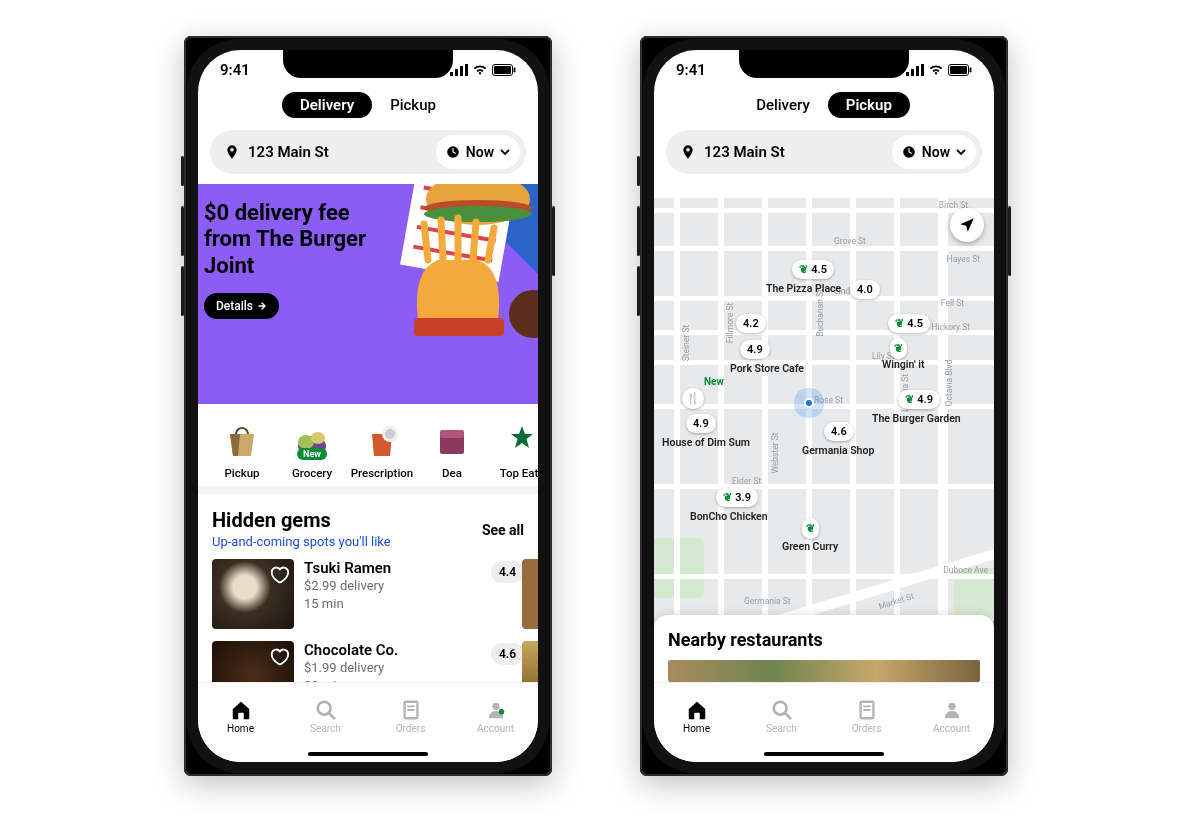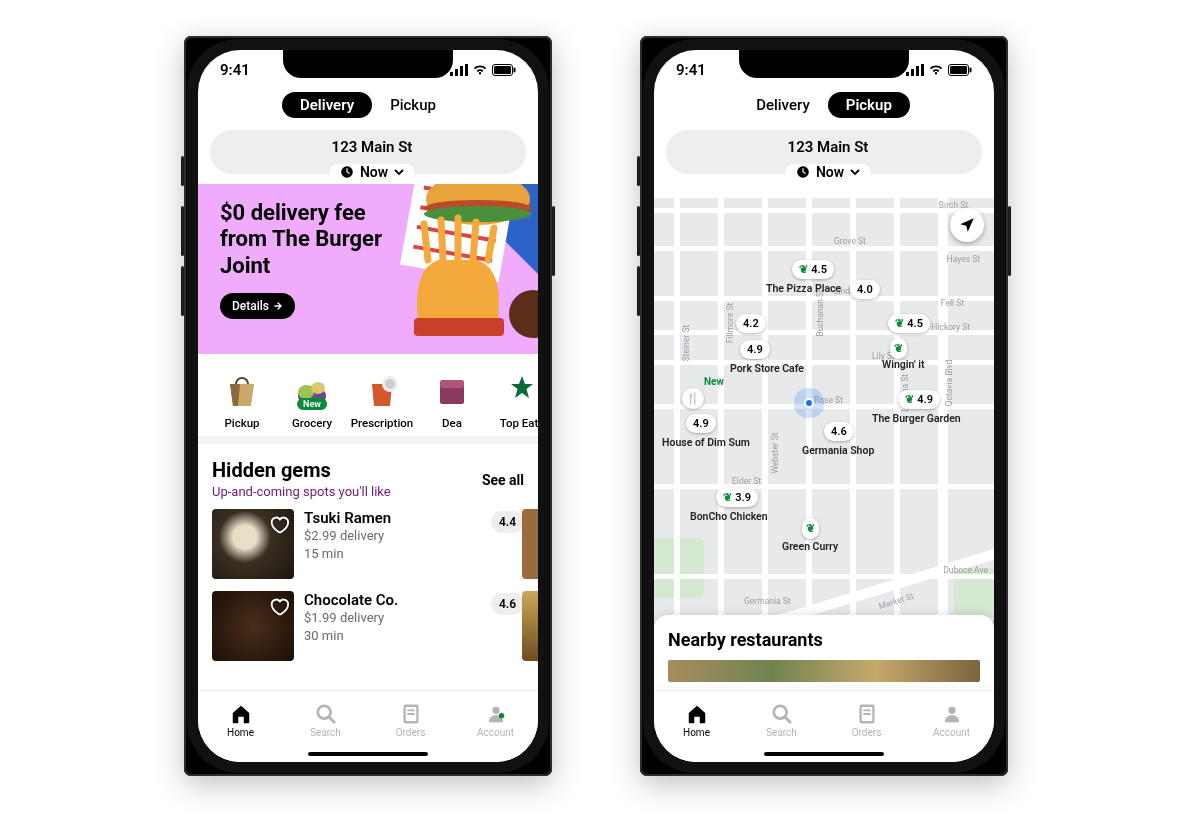--- a/index.html
+++ b/index.html
@@ -10,46 +10,46 @@
   .phone.left { left: 184px; top: 36px; }
   .phone.right { left: 640px; top: 36px; }
   .bezel-btn { position: absolute; background:#1c1c1c; border-radius:2px; }
   .screen { position: absolute; left: 14px; top: 14px; right: 14px; bottom: 14px; border-radius: 42px; background: #fff; overflow: hidden; }
   .notch { position: absolute; top: 0; left: 50%; transform: translateX(-50%); width: 170px; height: 28px; background: #000; border-bottom-left-radius: 18px; border-bottom-right-radius: 18px; z-index: 50; }
   .status-bar { height: 40px; display: flex; align-items: center; justify-content: space-between; padding: 0 22px; font-weight: 600; font-size: 15px; }
   .status-icons { display: flex; gap: 4px; align-items: center; }
   .tabs { display: flex; justify-content: center; gap: 0; margin-top: 2px; }
   .tab-pill { padding: 4px 18px; border-radius: 20px; font-size: 15px; font-weight: 500; cursor: pointer; }
   .tab-active { background: #000; color: #fff; font-weight:600; }
-  .addr-bar { margin: 12px 12px 0; height: 44px; background: #eeeeee; border-radius: 24px; display: flex; align-items: center; padding: 0 6px 0 14px; gap: 8px; flex-direction: column; }
+  .addr-bar { margin: 12px 12px 0; height: 44px; background: #eeeeee; border-radius: 24px; display: flex; align-items: center; padding: 0 6px 0 14px; gap: 8px; }
   .addr-text { flex: 1; font-weight: 600; font-size: 15px; }
   .time-chip { background: #fff; border-radius: 20px; height: 34px; display: flex; align-items: center; gap: 6px; padding: 0 10px; font-weight: 600; font-size: 14px; }
-  .promo { margin: 10px 0 0; height: 170px; background: #f0abfc; position: relative; overflow: hidden; padding: 16px 22px; }
+  .promo { margin: 10px 0 0; height: 220px; background: #8b5cf6; position: relative; overflow: hidden; padding: 16px 6px; }
   .promo h2 { font-size: 22px; font-weight: 700; line-height: 1.2; max-width: 170px; }
   .details-btn { margin-top: 14px; display: inline-flex; align-items: center; gap: 4px; background: #000; color: #fff; border-radius: 16px; padding: 6px 12px; font-size: 12px; font-weight: 500; cursor: pointer; }
   .promo-art { position: absolute; right: -20px; top: -20px; width: 210px; height: 210px; }
   .cat-row { display: flex; padding: 14px 12px 6px; gap: 6px; overflow:hidden; }
   .cat { flex: 0 0 64px; text-align: center; font-size: 11.5px; font-weight: 500; position: relative; }
   .cat .icon-box { width: 44px; height: 44px; margin: 0 auto 4px; display:flex; align-items:center; justify-content:center; }
   .cat .badge-new { position: absolute; top: 30px; left: 50%; transform: translateX(-50%); background: #0b8a3a; color: #fff; font-size: 9px; padding: 1px 6px; border-radius: 8px; font-weight:600; }
   .divider { height: 8px; background: #f4f4f4; }
   .section { padding: 14px 14px 4px; position: relative; }
   .section h3 { font-size: 20px; font-weight: 700; }
-  .section .sub { font-size: 13px; color: #701a75; margin-top: 2px; }
+  .section .sub { font-size: 13px; color: #1d4ed8; margin-top: 2px; }
   .see-all { position: absolute; right: 14px; top: 28px; font-size: 14px; font-weight: 700; }
   .items { padding: 6px 14px 0; display:flex; flex-direction:column; gap:12px; }
   .item { display: flex; gap: 10px; position: relative; }
   .thumb { width: 82px; height: 70px; border-radius: 4px; background:#777; position:relative; flex:none; overflow:hidden; }
   .fav { position: absolute; top: 4px; right: 4px; width: 22px; height: 22px; color:#fff; filter: drop-shadow(0 0 1px rgba(0,0,0,.5)); }
   .item-txt .name { font-weight: 600; font-size: 15px; }
   .item-txt .meta { font-size: 13px; color: #6b6b6b; line-height:1.35; }
   .rating-chip { position: absolute; right: 0; top: 2px; background: #eeeeee; border-radius: 14px; padding: 4px 8px; font-size: 12px; font-weight: 600; }
   .side-thumb { position:absolute; right:-38px; top:0; width:40px; height:70px; background:#9a6b3c; border-radius:4px; }
 
-  .bottom-nav { position: absolute; bottom: 0; left: 0; right: 0; height: 72px; background: #fff; border-top: 1px solid #eee; display: flex; }
+  .bottom-nav { position: absolute; bottom: 0; left: 0; right: 0; height: 80px; background: #fff; border-top: 1px solid #eee; display: flex; }
   .nav-item { flex: 1; display: flex; flex-direction: column; align-items: center; justify-content: center; gap: 2px; font-size: 10px; color: #b4b4b4; cursor:pointer; padding-bottom:12px; }
   .nav-item.active { color: #000; }
   .nav-item svg { width: 22px; height: 22px; }
   .home-ind { position: absolute; bottom: 6px; left: 50%; transform: translateX(-50%); width: 120px; height: 4px; background: #000; border-radius: 4px; }
 
   
   .map { position: absolute; left:0; right:0; top:148px; bottom:124px; background:#e8e9eb; overflow:hidden; }
   .road { position:absolute; background:#fff; }
   .road.diag { transform-origin: left center; }
   .green { position:absolute; background:#d5e8d1; }

